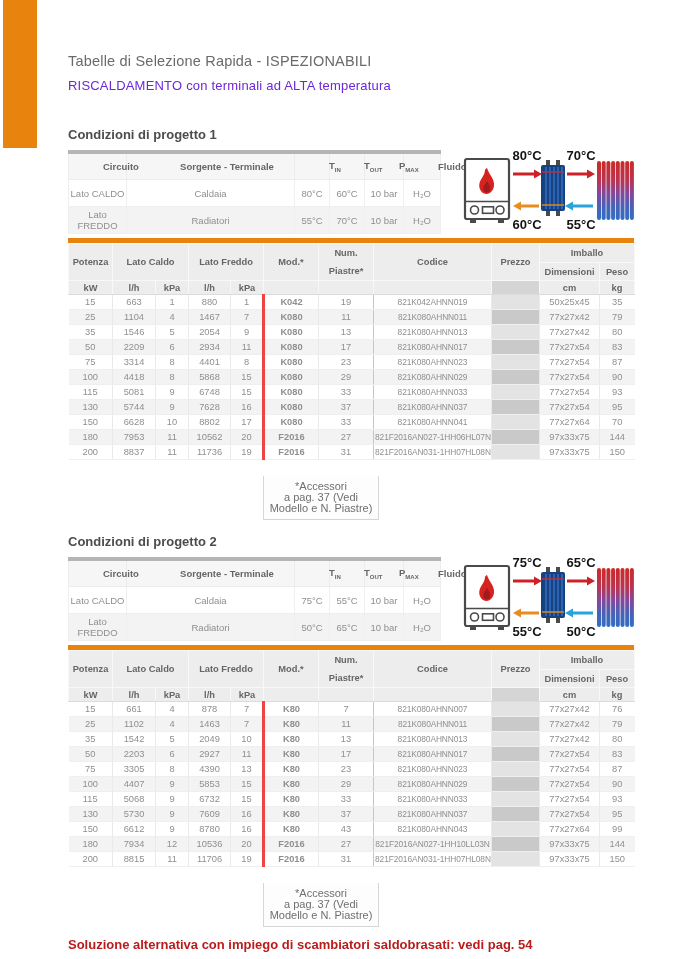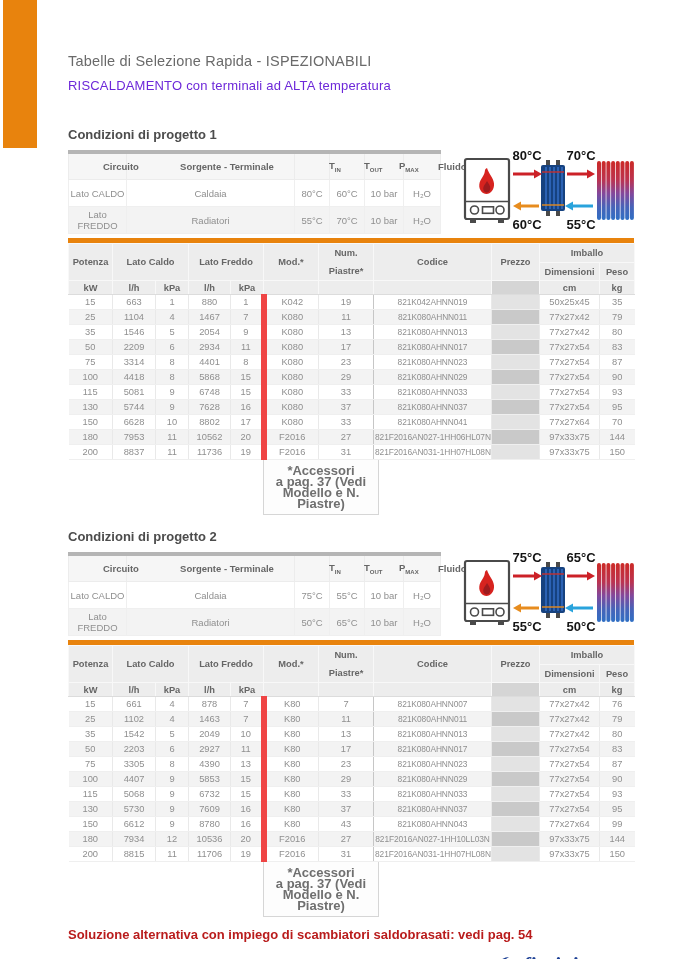--- a/index.html
+++ b/index.html
@@ -30,28 +30,28 @@
   table.main{border-collapse:collapse;width:566px;table-layout:fixed;}
   table.main th{background:#ededed;color:#666;font-size:9.3px;font-weight:bold;border:1px solid #f8f8f8;padding:0 1px;}
   table.main thead tr.names th{height:16px;}
   table.main thead tr.sub th{height:15px;}
   table.main thead tr.units th{height:13px;border-bottom:1px solid #dcdcdc;}
   table.main th.wrap{white-space:pre-line;line-height:18px;}
   table.main th.prezzo-unit{background:#d5d5d5;}
   table.main tbody td{color:#8f8f8f;font-size:9.3px;height:14px;line-height:14px;text-align:center;
     border-bottom:1px solid #efefef;border-left:1px solid #e9e9e9;padding:0 1px;overflow:hidden;white-space:nowrap;}
   table.main tbody td:first-child{border-left:none;}
-  table.main tbody td:nth-child(6){border-left:6px solid #ef4444;}
+  table.main tbody td:nth-child(6){border-left:3px solid #ef4444;font-weight:bold;}
   table.main tbody td:nth-child(8){border-left:1px solid #c6c6c6;font-size:8.4px;letter-spacing:-.1px;}
   table.main tbody tr:nth-child(even) td{background:#f3f3f3;}
   table.main tbody td:nth-child(9){background:#e3e3e3;}
   table.main tbody tr:nth-child(even) td:nth-child(9){background:#c9c9c9;}
 
   .table-note{width:110px;margin-left:195px;border:1px solid #d6d6d6;border-top:none;background:#fdfdfd;
-    font-size:13px;font-weight:bold;color:#6f6f6f;text-align:center;line-height:11px;padding:5px 2px;white-space:pre-line;}
+    font-size:11px;font-weight:normal;color:#6f6f6f;text-align:center;line-height:11px;padding:5px 2px;white-space:pre-line;margin-top:16px;}
 
   .solution-note{margin-top:10px;font-size:13px;font-weight:bold;color:#b91c1c;}
 
   .footer{margin-top:12px;position:relative;height:40px;}
   .page-num{position:absolute;left:12px;top:10px;font-size:11px;color:#555;}
   .site{position:absolute;left:0;right:17px;top:12px;text-align:center;font-size:9.5px;color:#8e8e8e;}
   .logo{position:absolute;right:0;top:0;display:flex;align-items:flex-start;}
   .logo-textwrap{display:flex;flex-direction:row;align-items:flex-end;margin-left:12px;}
   .logo-main{font-family:"Liberation Serif", serif;font-weight:bold;font-style:italic;color:#1B3F94;font-size:21px;line-height:22px;}
   .logo-sub{font-size:5px;font-weight:bold;letter-spacing:2.4px;color:#BF3B3B;margin-top:-2px;margin-right:2px;}

